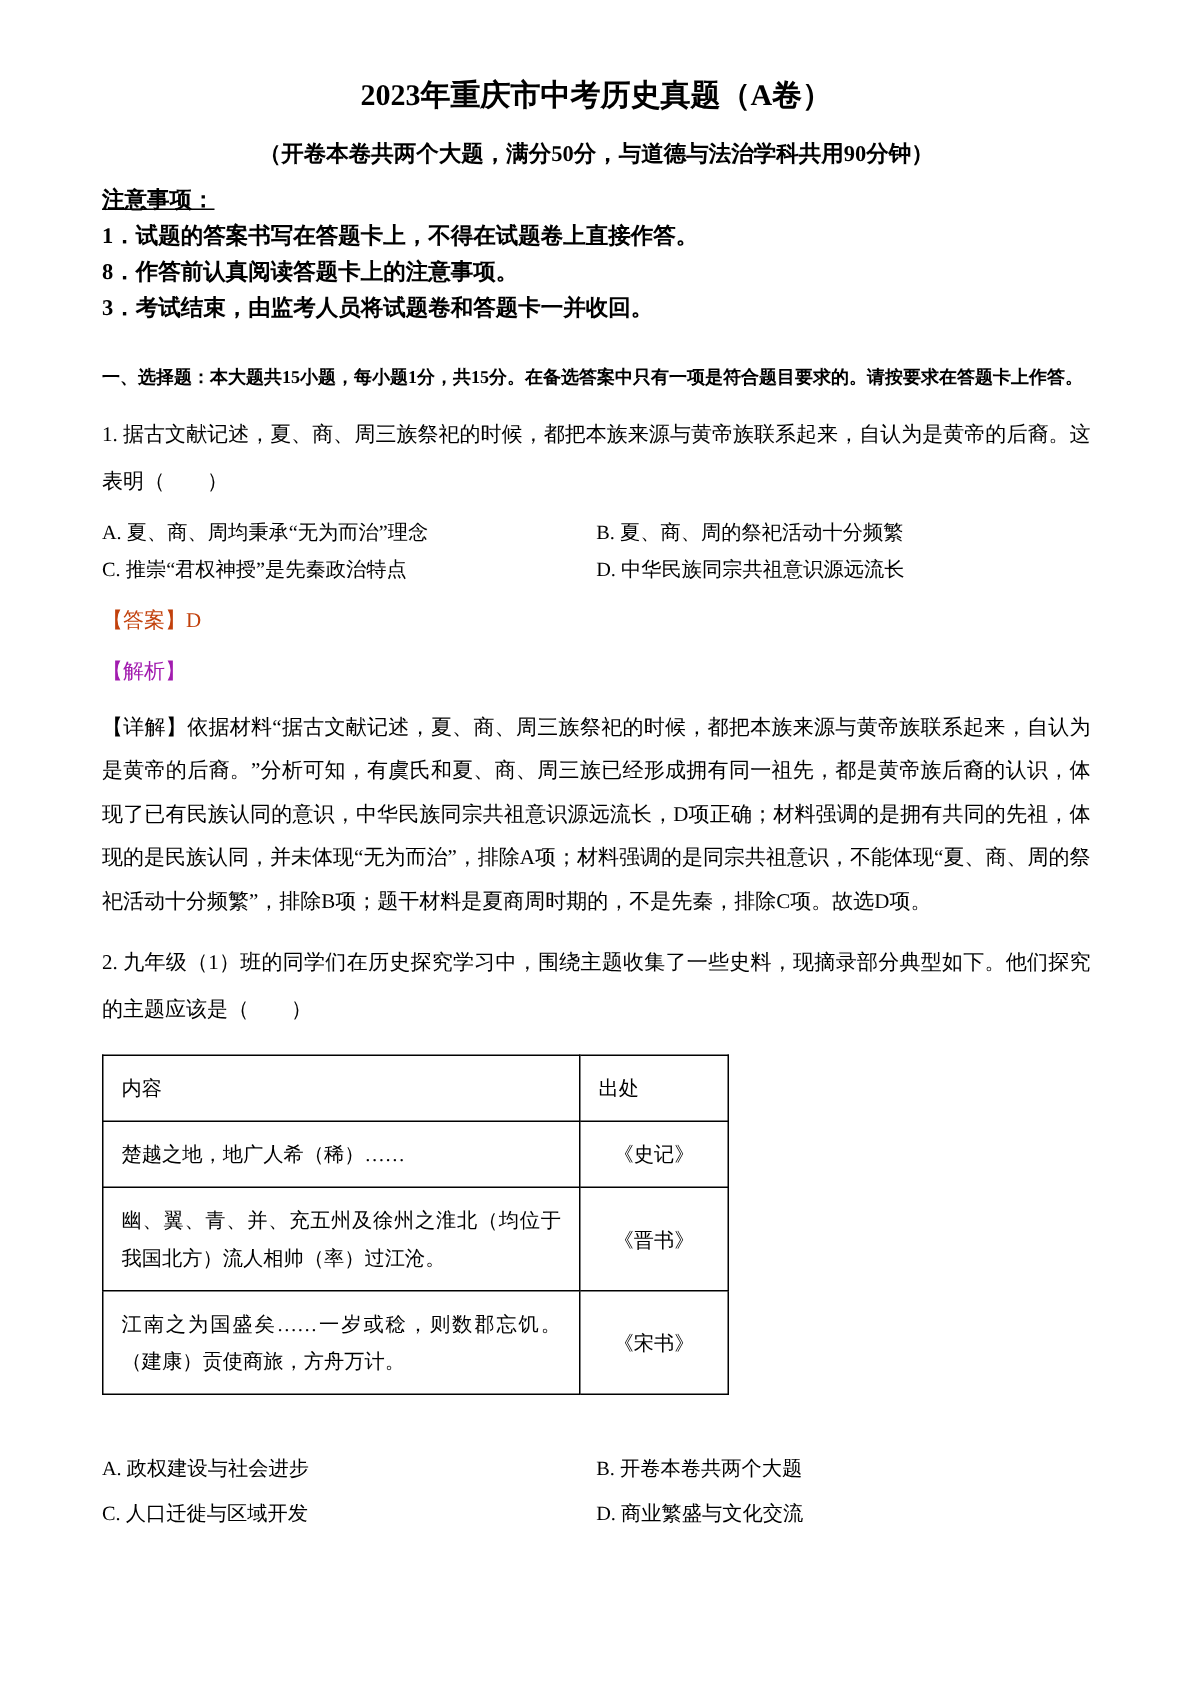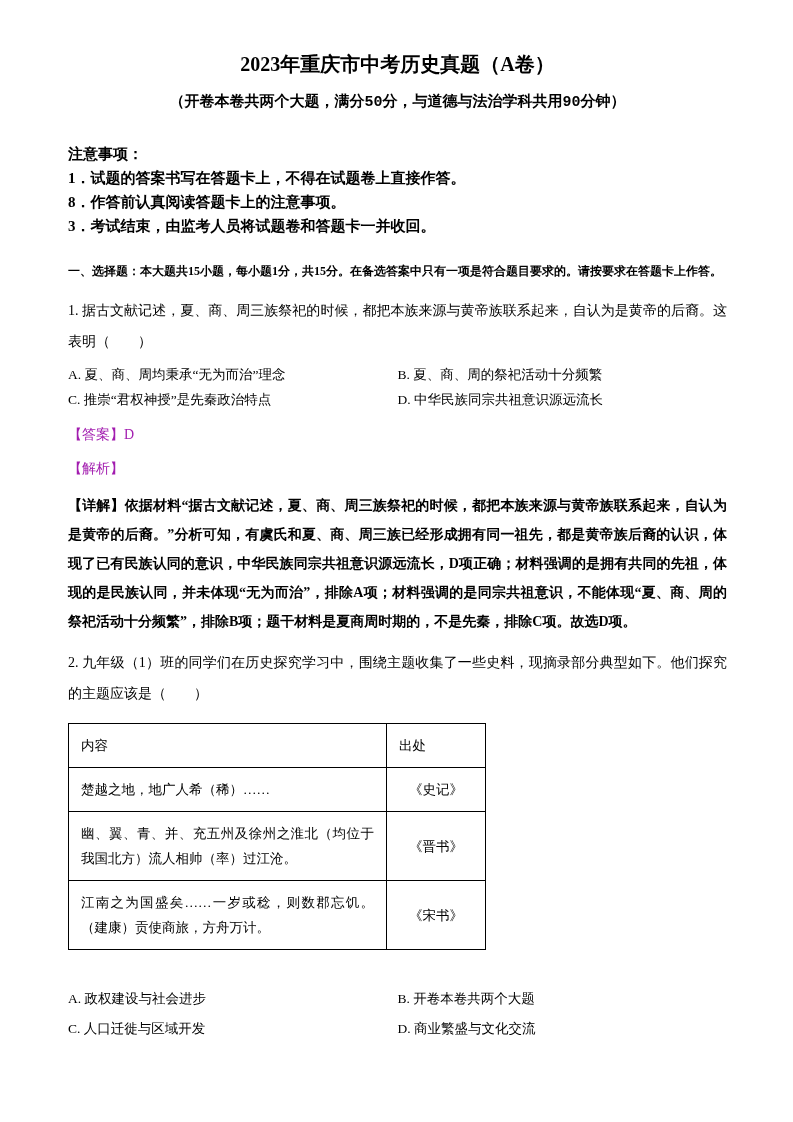--- a/index.html
+++ b/index.html
@@ -21,27 +21,27 @@
     font-size: 20px;
     font-weight: bold;
     line-height: 28px;
   }
   .subtitle {
     text-align: center;
     font-size: 15px;
     font-weight: bold;
     margin-top: 14px;
     line-height: 22px;
-    font-family: Liberation Mono, monospace;
   }
   .notice-header {
     font-size: 15px;
     font-weight: bold;
-    margin-top: 28px;
+    margin-top: 8px;
     line-height: 24px;
+    text-decoration: underline;
   }
   .notice-item {
     font-size: 15px;
     font-weight: bold;
     line-height: 24px;
   }
   .section-header {
     font-size: 12px;
     font-weight: bold;
     line-height: 26px;
@@ -60,34 +60,33 @@
     margin-top: 5px;
   }
   .option {
     font-size: 13.5px;
     line-height: 25px;
   }
   .answer-line {
     margin-top: 12px;
     font-size: 14px;
     line-height: 22px;
-    color: #a21caf;
+    color: #c2410c;
   }
   .analysis-line {
     margin-top: 12px;
     font-size: 14px;
     line-height: 22px;
     color: #a21caf;
   }
   .detail {
     margin-top: 11px;
     font-size: 14px;
     line-height: 29px;
     text-align: justify;
-    font-weight: bold;
   }
   .source-table {
     border-collapse: collapse;
     margin-top: 14px;
     table-layout: fixed;
     width: 417px;
   }
   .source-table th, .source-table td {
     border: 1px solid #000000;
     font-size: 13.5px;

